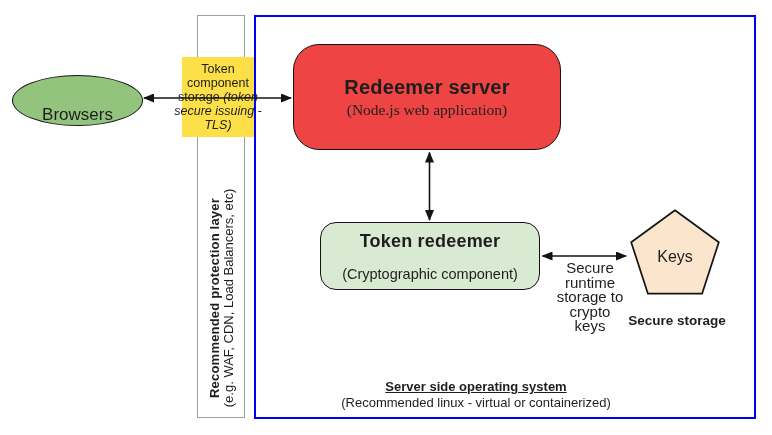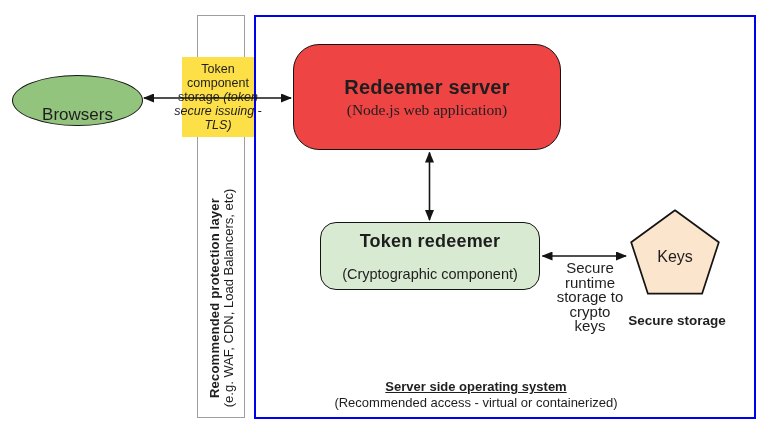--- a/index.html
+++ b/index.html
@@ -114,21 +114,21 @@
   </div>
 
   <svg class="abs pent-svg" viewBox="0 0 100 95">
     <polygon points="50,2 95.65,35.2 78.2,88.8 21.8,88.8 4.35,35.2" stroke="#141414" stroke-width="1.8" stroke-linejoin="round" fill="#fce5cd"></polygon>
   </svg>
   <div class="abs keys-label">Keys</div>
   <div class="abs secure-storage">Secure storage</div>
 
   <div class="abs os-caption">
     <div class="t">Server side operating system</div>
-    <div>(Recommended access - virtual or containerized)</div>
+    <div>(Recommended linux - virtual or containerized)</div>
   </div>
 
   <div class="abs vlabel">
     <div class="t">Recommended protection layer</div>
     <div>(e.g. WAF, CDN, Load Balancers, etc)</div>
   </div>
 
   <div class="abs edge-label label-browsers">
     <div class="l">Token</div>
     <div class="l">component</div>

